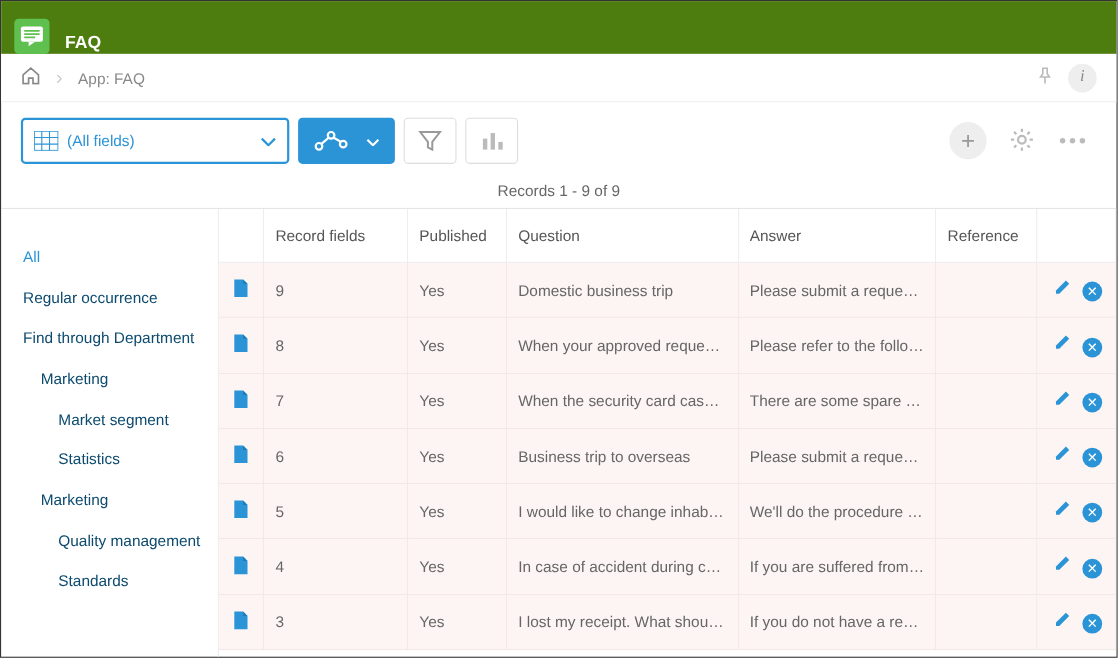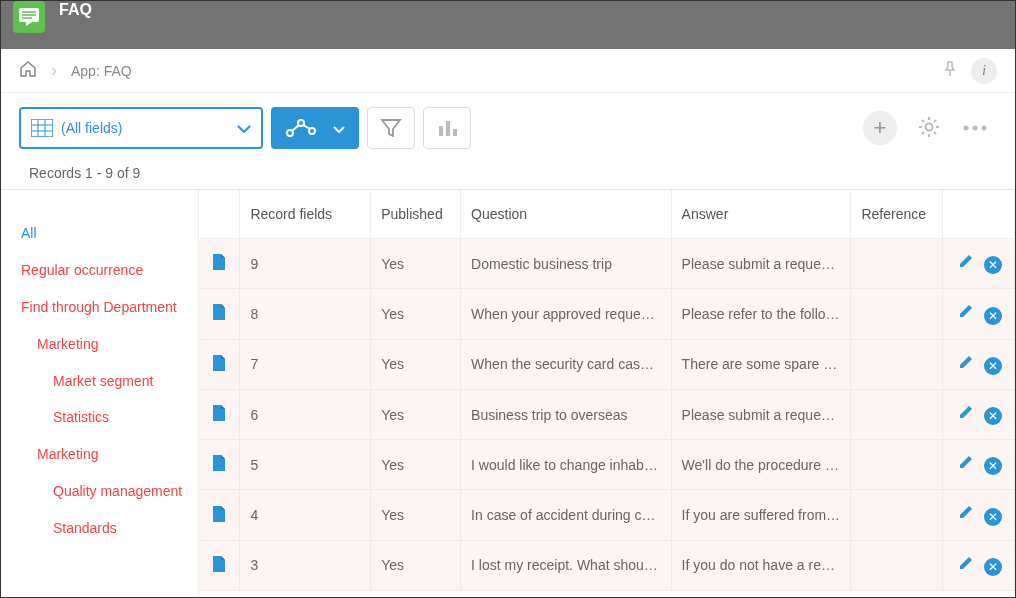--- a/index.html
+++ b/index.html
@@ -1,17 +1,17 @@
 <!DOCTYPE html>
 <html><head>
 <meta charset="utf-8">
 <style>
   * { box-sizing: border-box; margin: 0; padding: 0; }
   body { font-family: Arial, Helvetica, sans-serif; font-size: 14px; color: #444; background: #fff; width: 1016px; height: 598px; overflow: hidden; border: 1px solid #333; }
-  .header { background: #737373; height: 48px; display: flex; align-items: flex-start; padding: 0 12px; gap: 14px; }
+  .header { background: #4d7c0f; height: 48px; display: flex; align-items: flex-end; padding: 0 12px; gap: 14px; }
   .header-icon { width: 32px; height: 32px; background: #5fbf4f; border-radius: 4px; display: flex; align-items: center; justify-content: center; }
   .header-title { color: #fff; font-weight: bold; font-size: 16px; }
   .breadcrumb-bar { height: 44px; display: flex; align-items: center; padding: 0 18px; gap: 14px; border-bottom: 1px solid #eee; background: #fff; }
   .home-icon { color: #888; }
   .chev { color: #ccc; font-size: 18px; }
   .bc-text { color: #888; font-size: 14px; }
   .bc-right { margin-left: auto; display: flex; gap: 14px; align-items: center; }
   .pin-icon, .info-icon { color: #bbb; cursor: pointer; }
   .info-circle { width: 26px; height: 26px; border-radius: 50%; background: #eee; display: flex; align-items: center; justify-content: center; font-style: italic; font-family: Georgia, serif; color: #888; font-size: 15px; }
   .toolbar { display: flex; align-items: center; padding: 14px 18px 6px; gap: 8px; }
@@ -19,24 +19,24 @@
   .view-grid-icon { width: 22px; height: 18px; margin-right: 8px; }
   .view-label { color: #2a94d6; flex: 1; font-size: 14px; }
   .view-caret { color: #2a94d6; }
   .mode-btn { background: #2a94d6; height: 42px; min-width: 88px; border-radius: 4px; display: flex; align-items: center; justify-content: center; gap: 10px; cursor: pointer; }
   .mode-btn svg { stroke: #fff; fill: none; }
   .mode-caret { color: #fff; }
   .tb-btn { height: 42px; width: 48px; border: 1px solid #ddd; border-radius: 4px; display: flex; align-items: center; justify-content: center; cursor: pointer; background: #fff; }
   .tb-right { margin-left: auto; display: flex; gap: 20px; align-items: center; padding-right: 8px; }
   .add-circle { width: 34px; height: 34px; border-radius: 50%; background: #eee; color: #999; display: flex; align-items: center; justify-content: center; font-size: 22px; cursor: pointer; }
   .gear, .dots { color: #bbb; cursor: pointer; }
-  .count-bar { text-align: left; padding: 10px 28px 8px; color: #666; font-size: 14px; }
+  .count-bar { text-align: center; padding: 10px 28px 8px; color: #666; font-size: 14px; }
   .content { display: flex; border-top: 1px solid #e5e5e5; height: calc(598px - 48px - 44px - 62px - 36px); }
   .sidebar { width: 198px; border-right: 1px solid #eee; padding: 18px 0 0 20px; font-size: 14px; }
-  .sb-item { margin-bottom: 18px; cursor: pointer; color: #ef4444; line-height: 1.35; }
+  .sb-item { margin-bottom: 18px; cursor: pointer; color: #0c4a6e; line-height: 1.35; }
   .sb-item.active { color: #2a94d6; margin-top: 16px; }
   .sb-sub1 { padding-left: 16px; }
   .sb-sub2 { padding-left: 32px; }
   .table-wrap { flex: 1; overflow: hidden; }
   table { border-collapse: collapse; width: 100%; table-layout: fixed; }
   th { text-align: left; font-weight: normal; color: #555; padding: 16px 10px; border-bottom: 1px solid #eee; border-right: 1px solid #eee; font-size: 14px; white-space: nowrap; overflow: hidden; text-overflow: ellipsis; }
   td { padding: 14px 10px; border-bottom: 1px solid #f3e8e8; border-right: 1px solid #f3e8e8; color: #666; font-size: 14px; white-space: nowrap; overflow: hidden; text-overflow: ellipsis; }
   tbody tr { background: #fdf5f4; }
   .col-doc { width: 40px; text-align: center; }
   .col-rec { width: 128px; }

